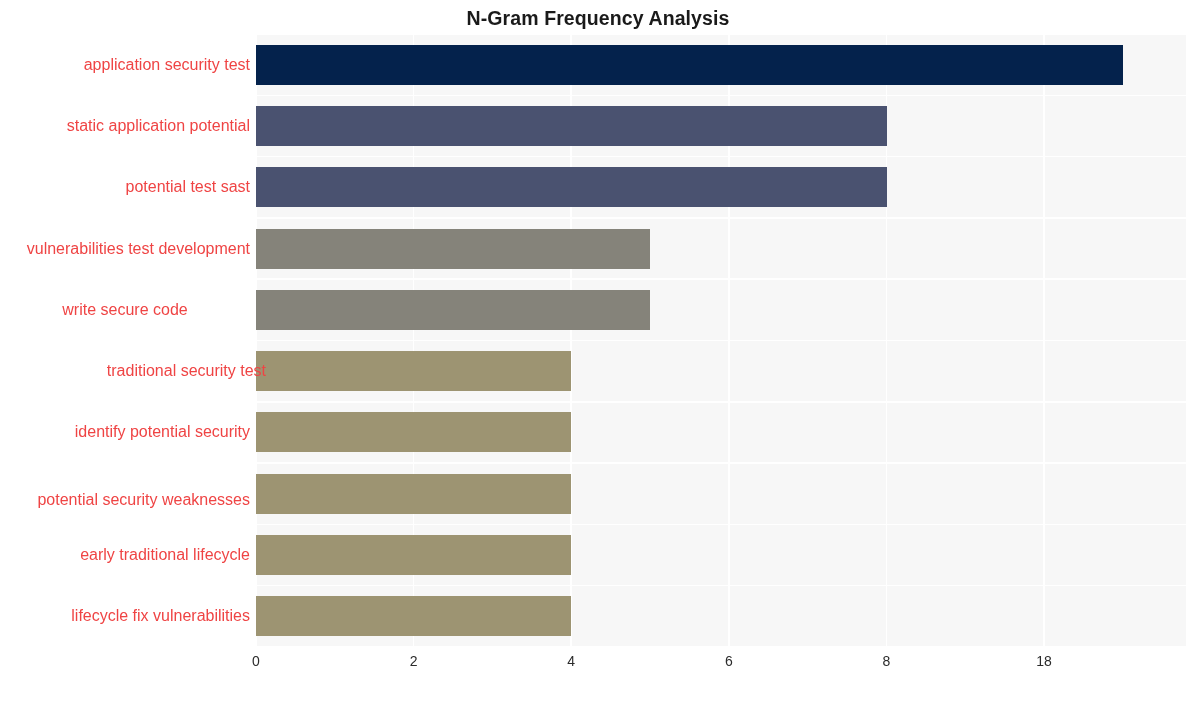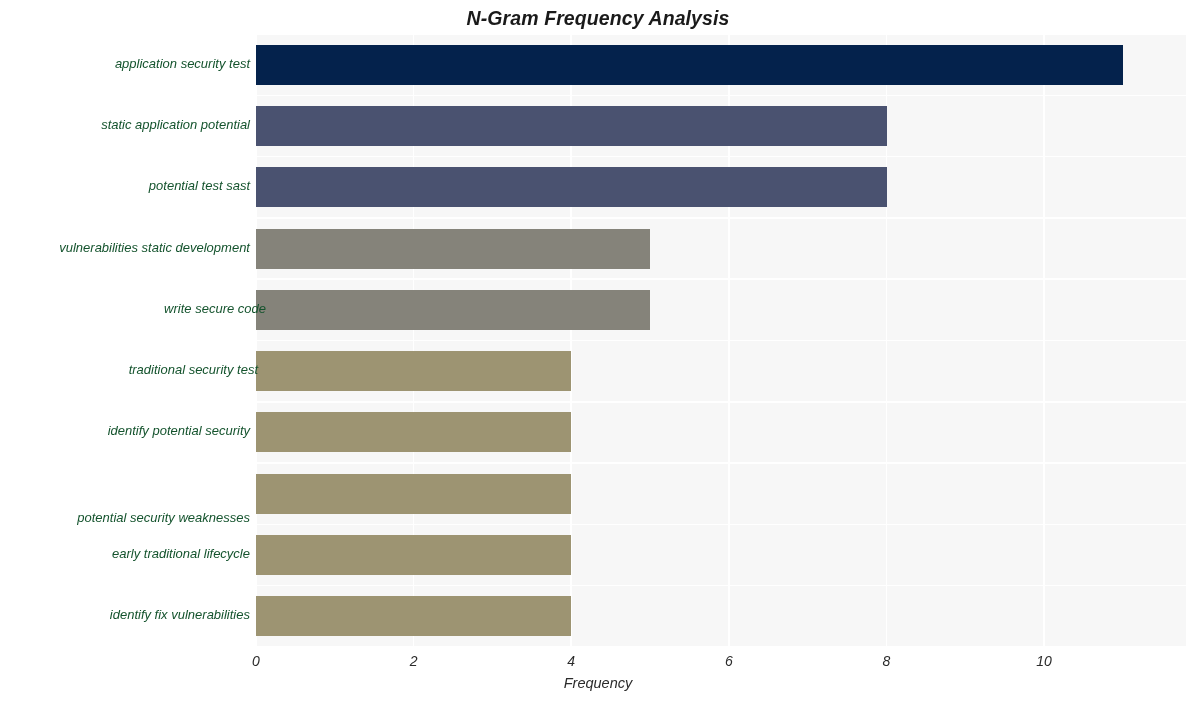--- a/index.html
+++ b/index.html
@@ -1,15 +1,15 @@
 <!DOCTYPE html>
 <html><head>
 <meta charset="utf-8">
 <style>
-  * { box-sizing: border-box; margin: 0; padding: 0; font-style: italic; }
+  * { box-sizing: border-box; margin: 0; padding: 0; }
   html, body {
     width: 1196px;
     height: 701px;
     background: #ffffff;
     font-family: "Liberation Sans", sans-serif;
     overflow: hidden;
   }
   #figure {
     position: relative;
     width: 1196px;
@@ -51,22 +51,22 @@
     background: #ffffff;
   }
   .bar {
     position: absolute;
     height: 40px;
   }
   .ytick-label {
     position: absolute;
     width: 250px;
     text-align: right;
-    font-size: 13px;
-    color: #14532d;
+    font-size: 16px;
+    color: #ef4444;
     white-space: nowrap;
   }
   .xtick-label {
     position: absolute;
     font-size: 14px;
     color: #2b2b2b;
     text-align: center;
     width: 40px;
   }
   #xaxis-title {
@@ -117,31 +117,30 @@
         <div class="bar" title="potential security weaknesses: 4" style="left: 0px; top: 439.75px; width: 315.254px; background: rgb(157, 148, 114);"></div>
         <div class="bar" title="early development lifecycle: 4" style="left: 0px; top: 501.05px; width: 315.254px; background: rgb(157, 148, 114);"></div>
         <div class="bar" title="identify fix vulnerabilities: 4" style="left: 0px; top: 562.35px; width: 315.254px; background: rgb(157, 148, 114);"></div>
       </div>
   </div>
 
   <div id="ytick-layer">
       <div class="ytick-label" style="left: 0px; top: 55.65px;">application security test</div>
       <div class="ytick-label" style="left: 0px; top: 116.95px;">static application potential</div>
       <div class="ytick-label" style="left: 0px; top: 178.25px;">potential test sast</div>
-      <div class="ytick-label" style="left: 0px; top: 239.55px;">vulnerabilities static development</div>
-      <div class="ytick-label" style="left: 16px; top: 300.85px;">write secure code</div>
-      <div class="ytick-label" style="left: 8px; top: 362.15px;">traditional security test</div>
+      <div class="ytick-label" style="left: 0px; top: 239.55px;">vulnerabilities test development</div>
+      <div class="ytick-label" style="left: 0px; top: 300.85px; text-align: center;">write secure code</div>
+      <div class="ytick-label" style="left: 16px; top: 362.15px;">traditional security test</div>
       <div class="ytick-label" style="left: 0px; top: 423.45px;">identify potential security</div>
-      <div class="ytick-label" style="left: 0px; top: 510px;">potential security weaknesses</div>
+      <div class="ytick-label" style="left: 0px; top: 491px;">potential security weaknesses</div>
       <div class="ytick-label" style="left: 0px; top: 546.05px;">early traditional lifecycle</div>
-      <div class="ytick-label" style="left: 0px; top: 607.35px;">identify fix vulnerabilities</div>
+      <div class="ytick-label" style="left: 0px; top: 607.35px;">lifecycle fix vulnerabilities</div>
     </div>
   <div id="xtick-layer">
       <div class="xtick-label" style="left: 236px; top: 653px;">0</div>
       <div class="xtick-label" style="left: 393.627px; top: 653px;">2</div>
       <div class="xtick-label" style="left: 551.254px; top: 653px;">4</div>
       <div class="xtick-label" style="left: 708.881px; top: 653px;">6</div>
       <div class="xtick-label" style="left: 866.508px; top: 653px;">8</div>
-      <div class="xtick-label" style="left: 1024.14px; top: 653px;">10</div>
+      <div class="xtick-label" style="left: 1024.14px; top: 653px;">18</div>
     </div>
 
-  <div id="xaxis-title">Frequency</div>
 </div>
 
 </body></html>

